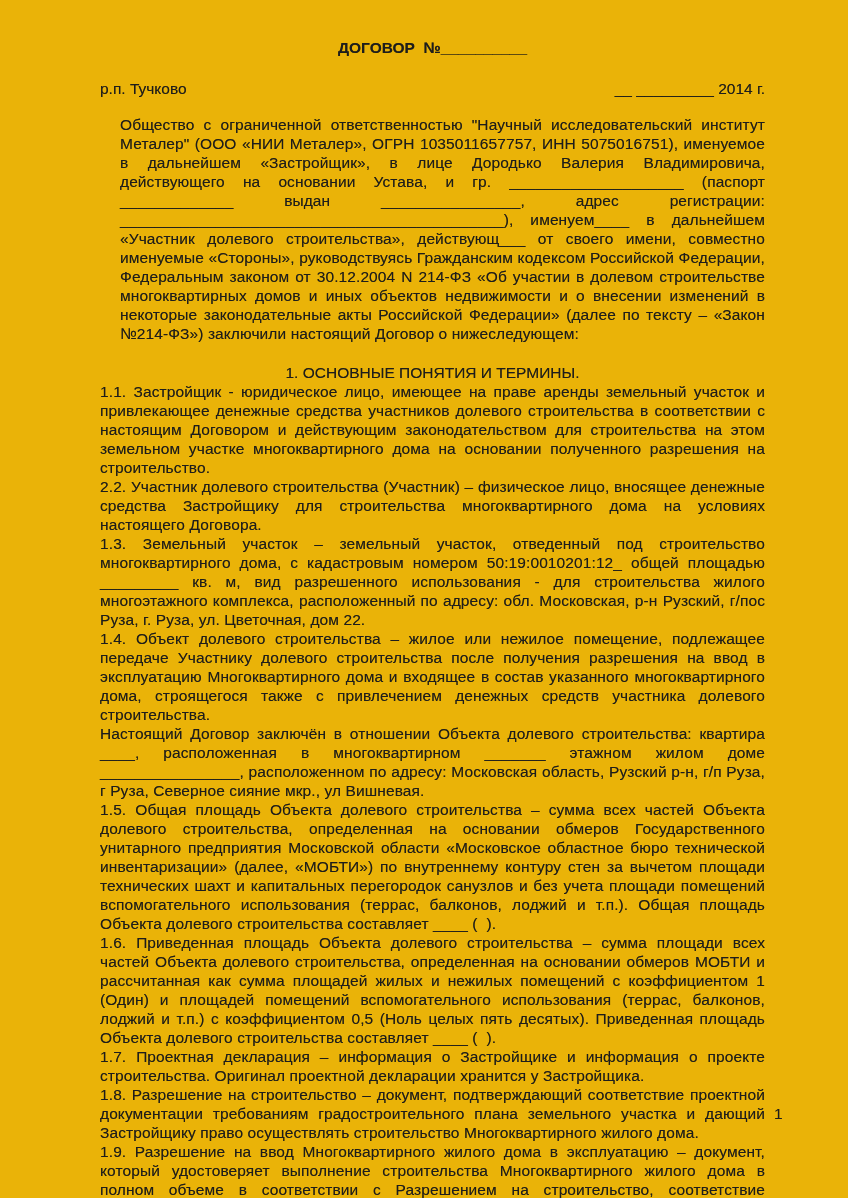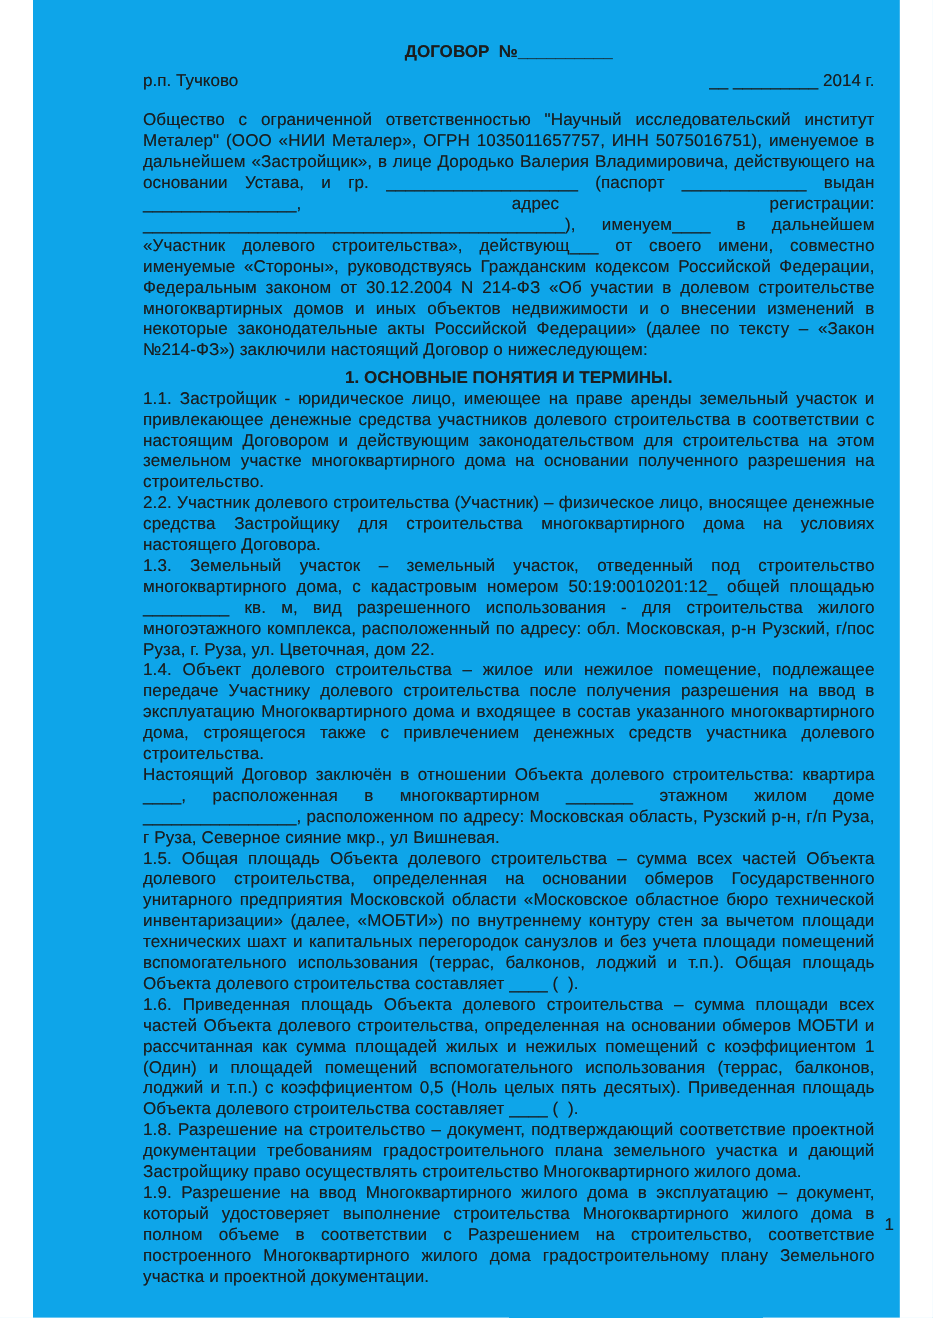--- a/index.html
+++ b/index.html
@@ -2,24 +2,24 @@
 <html lang="ru"><head>
 <meta charset="utf-8">
 <style>
   html, body {
     margin: 0;
     padding: 0;
     background: #ffffff;
   }
   .page {
     position: relative;
-    width: 788px;
+    width: 848px;
     height: 1198px;
     margin: 0 auto;
-    background: #0ea5e9;
+    background: #eab308;
     font-family: "Liberation Sans", "DejaVu Sans", sans-serif;
     color: #1d1d1d;
     text-shadow: 0 0 0.4px rgba(0,0,0,0.45);
     overflow: hidden;
   }
   .content {
     position: absolute;
     top: 38px;
     left: 100px;
     width: 665px;
@@ -27,40 +27,41 @@
   .title-block {
     text-align: center;
     font-weight: bold;
     font-size: 15.5px;
     line-height: 19px;
   }
   .place-date-row {
     display: flex;
     justify-content: space-between;
     align-items: center;
-    margin-top: 7px;
+    margin-top: 22px;
     font-size: 15.5px;
     line-height: 19px;
     gap: 40px;
   }
   p.body-par {
     margin: 0;
     font-size: 15.5px;
     line-height: 19px;
     text-align: justify;
     letter-spacing: 0.1px;
   }
   p.preamble-par {
     margin-top: 17px;
+    margin-left: 20px;
   }
   .section-heading {
-    margin: 6px 0 0 0;
+    margin: 20px 0 0 0;
     font-size: 15.5px;
     line-height: 19px;
-    font-weight: bold;
+    font-weight: normal;
     text-align: center;
   }
   .page-number {
     position: absolute;
     top: 1104px;
     left: 774px;
     font-size: 15.5px;
     line-height: 19px;
   }
 </style>
@@ -82,19 +83,20 @@
     <p class="body-par preamble-par">Общество с ограниченной ответственностью "Научный исследовательский институт Металер" (ООО «НИИ Металер», ОГРН 1035011657757, ИНН 5075016751), именуемое в дальнейшем «Застройщик», в лице Дородько Валерия Владимировича, действующего на основании Устава, и гр. ____________________ (паспорт _____________ выдан ________________, адрес регистрации: ____________________________________________), именуем____ в дальнейшем «Участник долевого строительства», действующ___ от своего имени, совместно именуемые «Стороны», руководствуясь Гражданским кодексом Российской Федерации, Федеральным законом от 30.12.2004 N 214-ФЗ «Об участии в долевом строительстве многоквартирных домов и иных объектов недвижимости и о внесении изменений в некоторые законодательные акты Российской Федерации» (далее по тексту – «Закон №214-ФЗ») заключили настоящий Договор о нижеследующем:</p>
 
     <h2 class="section-heading">1. ОСНОВНЫЕ ПОНЯТИЯ И ТЕРМИНЫ.</h2>
     <p class="body-par">1.1. Застройщик - юридическое лицо, имеющее на праве аренды земельный участок и привлекающее денежные средства участников долевого строительства в соответствии с настоящим Договором и действующим законодательством для строительства на этом земельном участке многоквартирного дома на основании полученного разрешения на строительство.</p>
     <p class="body-par">2.2. Участник долевого строительства (Участник) – физическое лицо, вносящее денежные средства Застройщику для строительства многоквартирного дома на условиях настоящего Договора.</p>
     <p class="body-par">1.3. Земельный участок – земельный участок, отведенный под строительство многоквартирного дома, с кадастровым номером 50:19:0010201:12_ общей площадью _________ кв. м, вид разрешенного использования - для строительства жилого многоэтажного комплекса, расположенный по адресу: обл. Московская, р-н Рузский, г/пос Руза, г. Руза, ул. Цветочная, дом 22.</p>
     <p class="body-par">1.4. Объект долевого строительства – жилое или нежилое помещение, подлежащее передаче Участнику долевого строительства после получения разрешения на ввод в эксплуатацию Многоквартирного дома и входящее в состав указанного многоквартирного дома, строящегося также с привлечением денежных средств участника долевого строительства.</p>
     <p class="body-par">Настоящий Договор заключён в отношении Объекта долевого строительства: квартира ____, расположенная в многоквартирном _______ этажном жилом доме ________________, расположенном по адресу: Московская область, Рузский р-н, г/п Руза, г Руза, Северное сияние мкр., ул Вишневая.</p>
     <p class="body-par">1.5. Общая площадь Объекта долевого строительства – сумма всех частей Объекта долевого строительства, определенная на основании обмеров Государственного унитарного предприятия Московской области «Московское областное бюро технической инвентаризации» (далее, «МОБТИ») по внутреннему контуру стен за вычетом площади технических шахт и капитальных перегородок санузлов и без учета площади помещений вспомогательного использования (террас, балконов, лоджий и т.п.). Общая площадь Объекта долевого строительства составляет ____ (&nbsp;&nbsp;).</p>
     <p class="body-par">1.6. Приведенная площадь Объекта долевого строительства – сумма площади всех частей Объекта долевого строительства, определенная на основании обмеров МОБТИ и рассчитанная как сумма площадей жилых и нежилых помещений с коэффициентом 1 (Один) и площадей помещений вспомогательного использования (террас, балконов, лоджий и т.п.) с коэффициентом 0,5 (Ноль целых пять десятых). Приведенная площадь Объекта долевого строительства составляет ____ (&nbsp;&nbsp;).</p>
+    <p class="body-par">1.7. Проектная декларация – информация о Застройщике и информация о проекте строительства. Оригинал проектной декларации хранится у Застройщика.</p>
     <p class="body-par">1.8. Разрешение на строительство – документ, подтверждающий соответствие проектной документации требованиям градостроительного плана земельного участка и дающий Застройщику право осуществлять строительство Многоквартирного жилого дома.</p>
     <p class="body-par">1.9. Разрешение на ввод Многоквартирного жилого дома в эксплуатацию – документ, который удостоверяет выполнение строительства Многоквартирного жилого дома в полном объеме в соответствии с Разрешением на строительство, соответствие построенного Многоквартирного жилого дома градостроительному плану Земельного участка и проектной документации.</p>
 
   </div>
 
   <div class="page-number">1</div>
 </div>
 
 </body></html>

